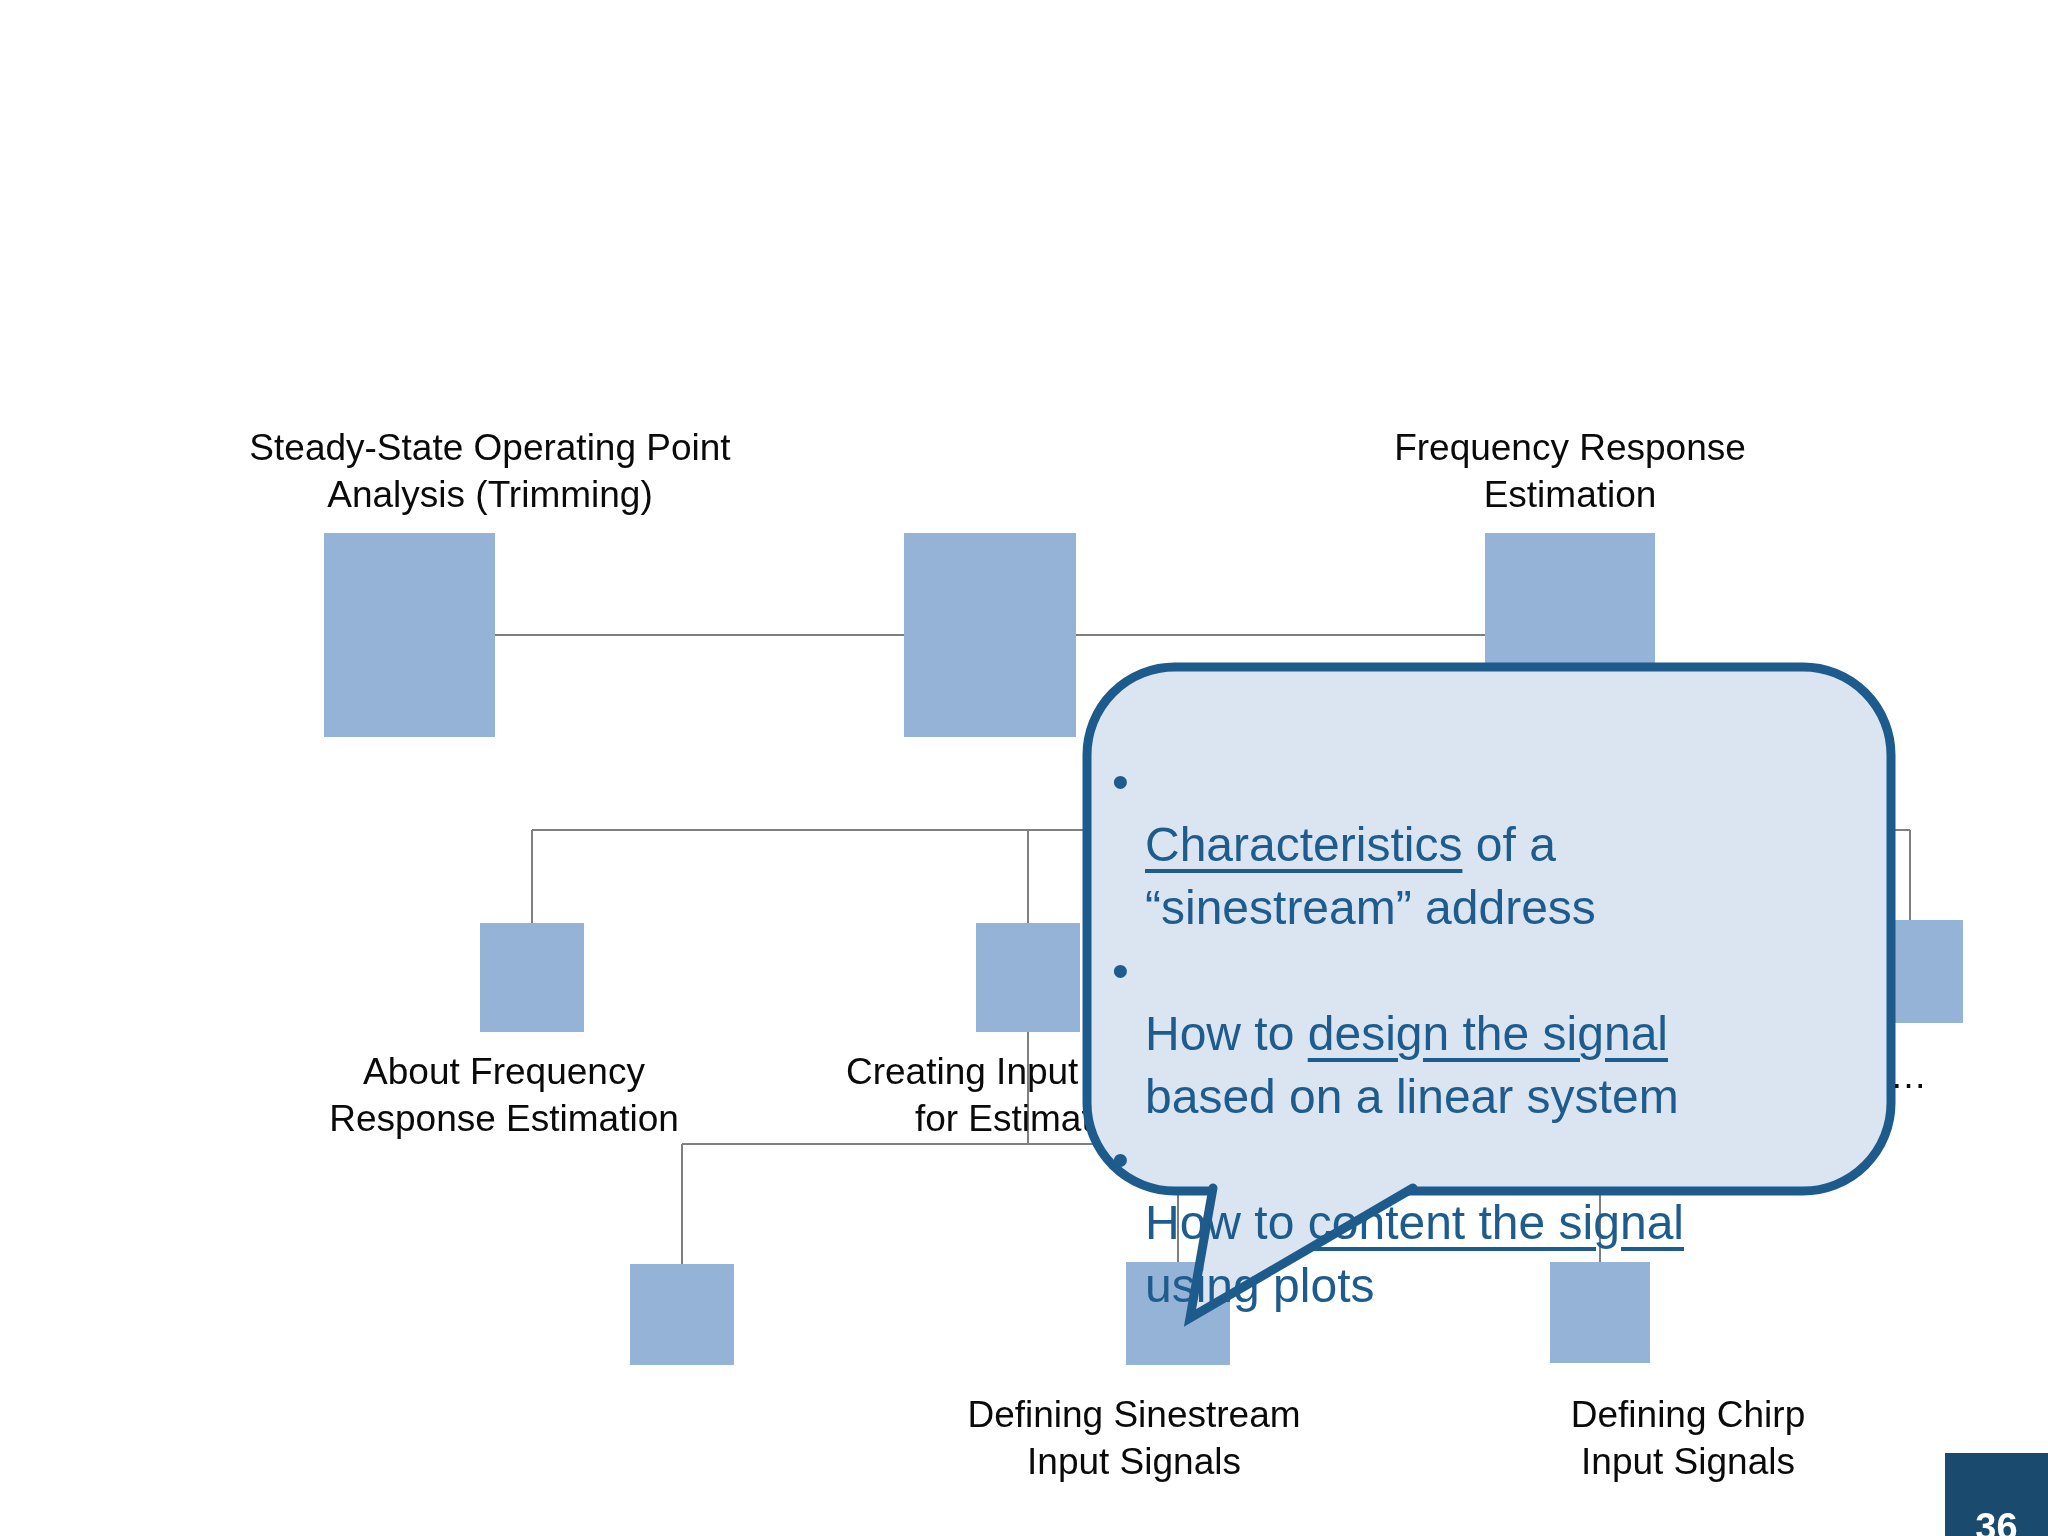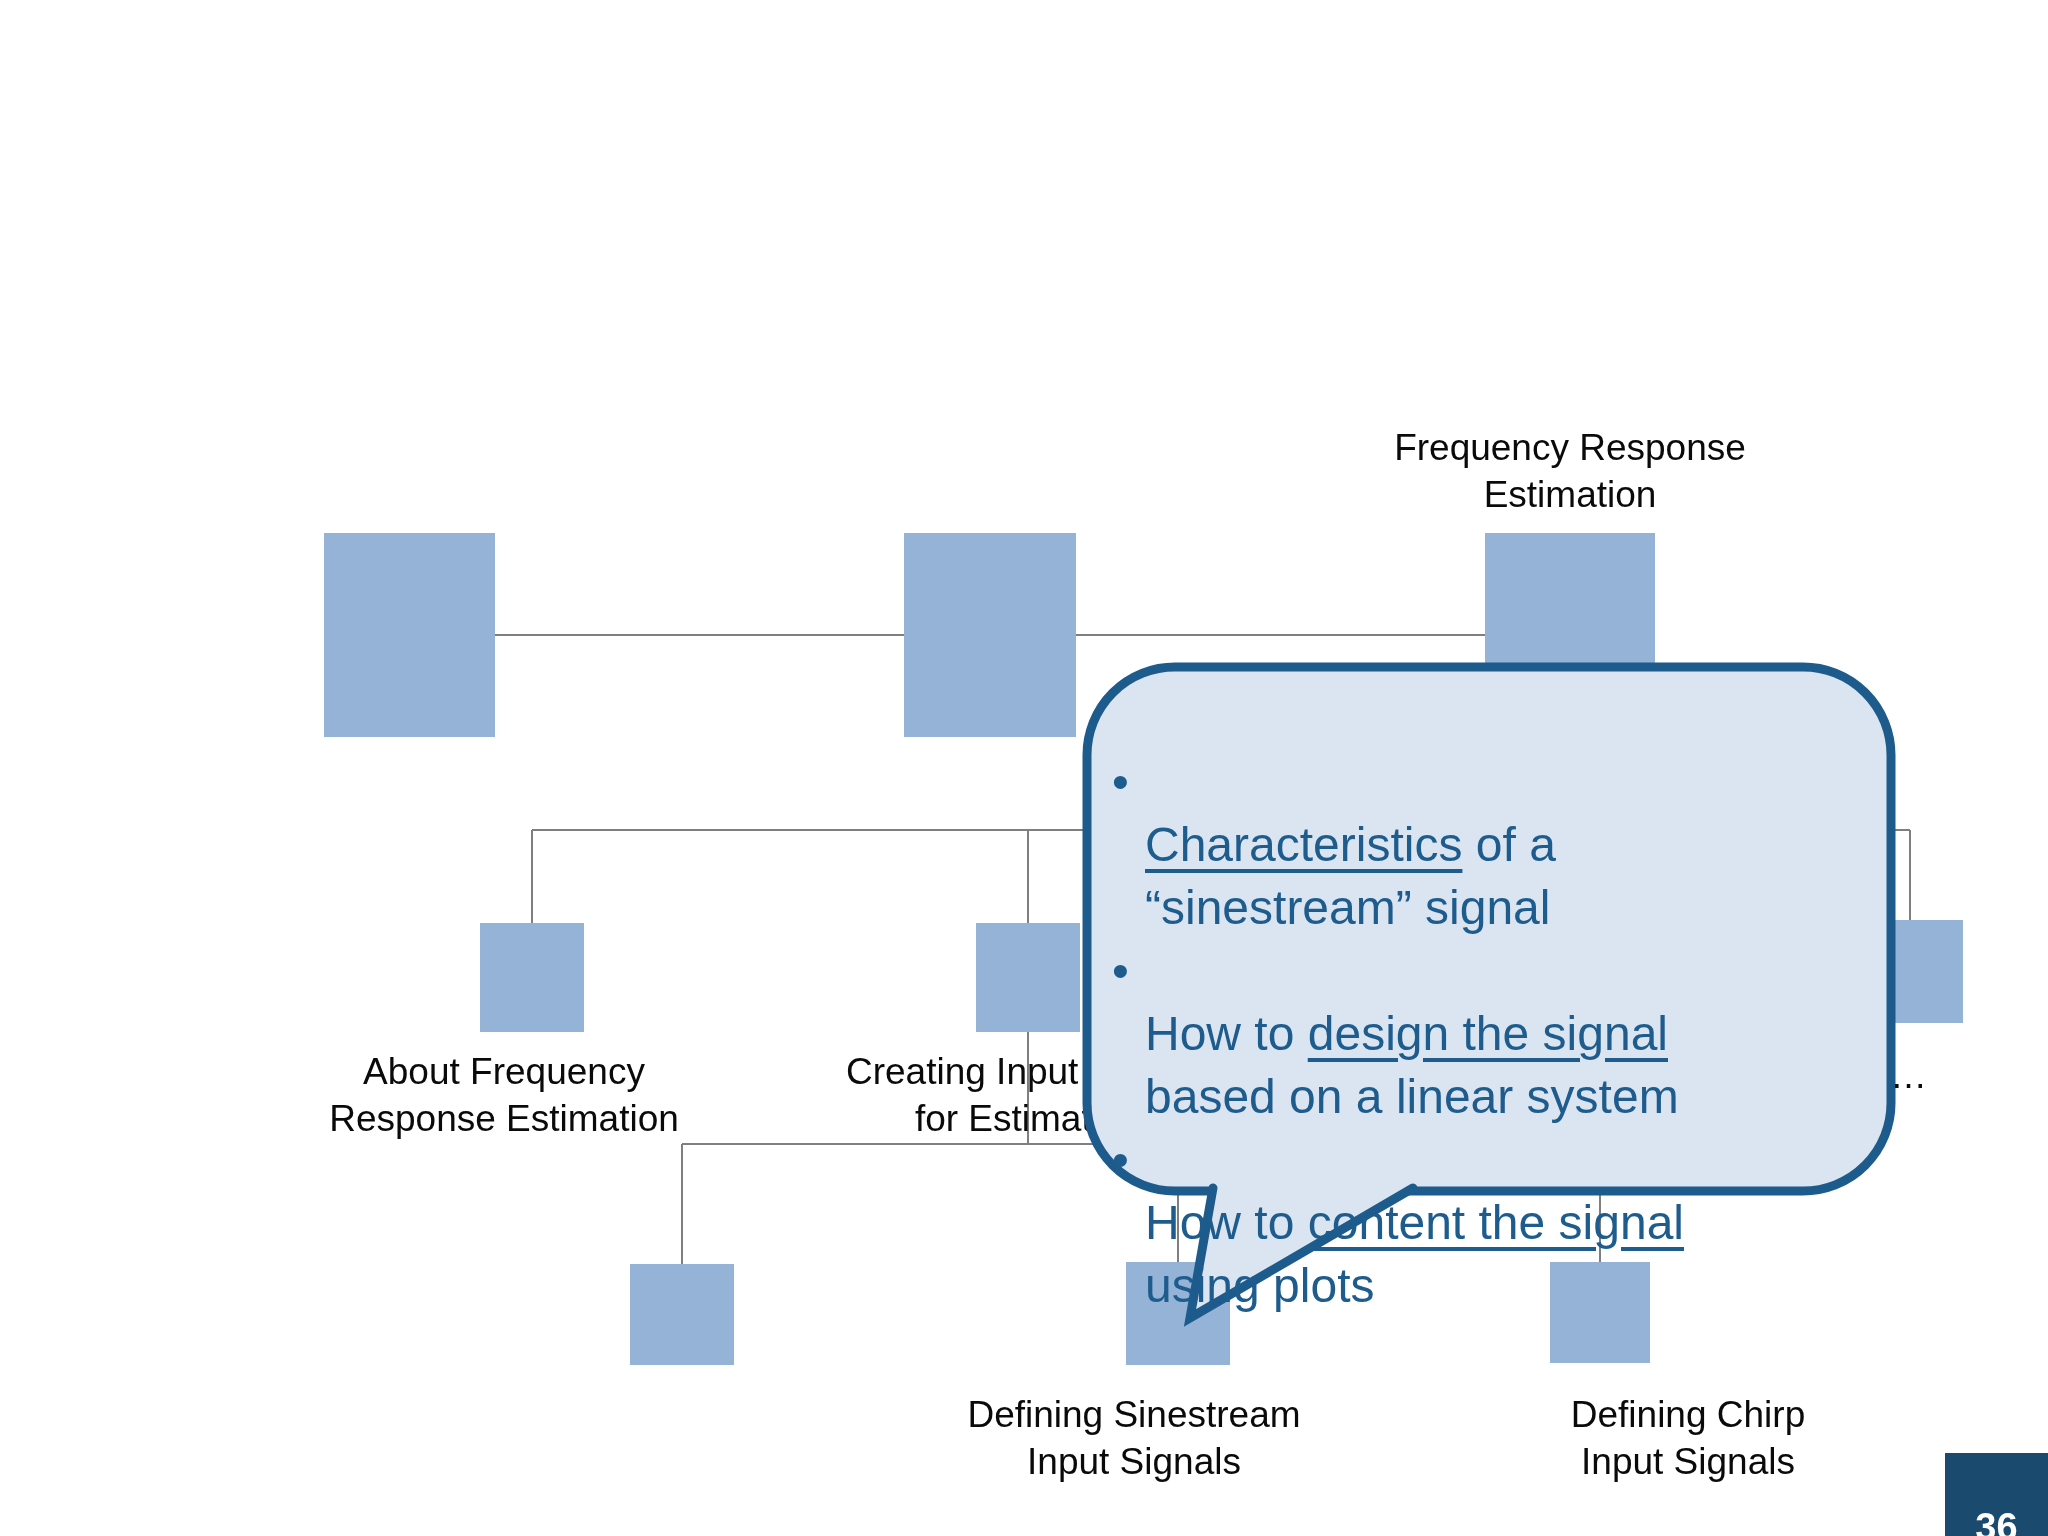--- a/index.html
+++ b/index.html
@@ -52,20 +52,22 @@
   <div class="node" style="left:1485px;top:533px;width:170px;height:204px;"></div>
 
   <div class="node" style="left:480px;top:923px;width:104px;height:109px;"></div>
   <div class="node" style="left:976px;top:923px;width:104px;height:109px;"></div>
   <div class="node" style="left:1858px;top:920px;width:105px;height:103px;"></div>
 
   <div class="node" style="left:630px;top:1264px;width:104px;height:101px;"></div>
   <div class="node" style="left:1126px;top:1262px;width:104px;height:103px;"></div>
   <div class="node" style="left:1550px;top:1262px;width:100px;height:101px;"></div>
 
+  <div class="nlabel" style="left:190px;top:424px;">Steady-State Operating Point
+Analysis (Trimming)</div>
   <div class="nlabel" style="left:1270px;top:424px;">Frequency Response
 Estimation</div>
 
   <div class="nlabel" style="left:204px;top:1048px;">About Frequency
 Response Estimation</div>
   <div class="nlabel" style="left:728px;top:1048px;">Creating Input Signals
 for Estimation</div>
   <div class="ellipsis" style="left:1890px;top:1056px;">…</div>
 
   <div class="nlabel" style="left:834px;top:1391px;">Defining Sinestream
@@ -75,21 +77,21 @@
 
   <svg id="bubble-svg" width="2048" height="1536" viewBox="0 0 2048 1536">
     <rect x="1087" y="667" width="804" height="524" rx="88" ry="88" fill="#dbe5f1" stroke="#1d5b8d" stroke-width="9"></rect>
     <path d="M 1213 1184 L 1190 1318 L 1413 1184 Z" fill="#dbe5f1"></path>
     <path d="M 1213 1188 L 1190 1318 L 1413 1188" fill="none" stroke="#1d5b8d" stroke-width="9" stroke-linejoin="miter" stroke-linecap="round"></path>
   </svg>
 
   <div class="callout-text">
     <div class="bullet">
       <span class="dot">•</span><span></span><span class="ul">Characteristics</span><span> of a
-“sinestream” signal</span>
+“sinestream” address</span>
     </div>
     <div class="bullet">
       <span class="dot">•</span><span>How to </span><span class="ul">design the signal</span><span>
 based on a linear system</span>
     </div>
     <div class="bullet">
       <span class="dot">•</span><span>How to </span><span class="ul">content the signal</span><span>
 using plots</span>
     </div>
   </div>

